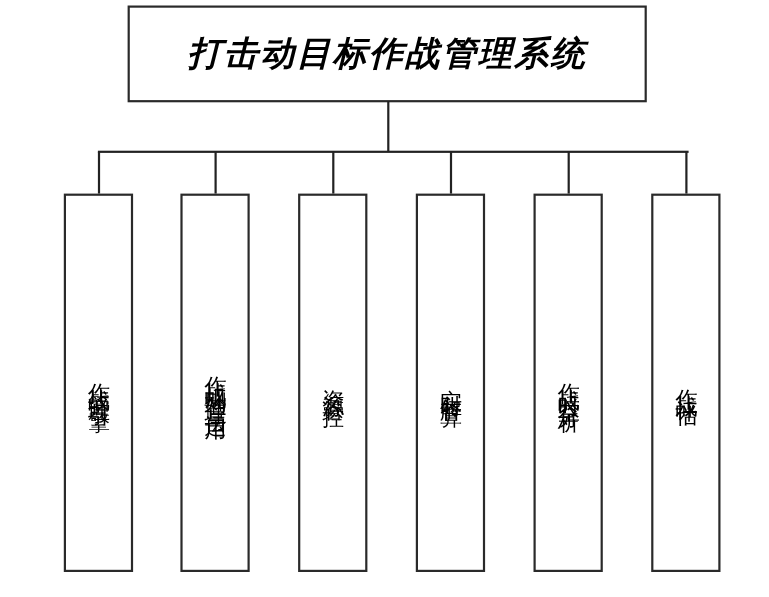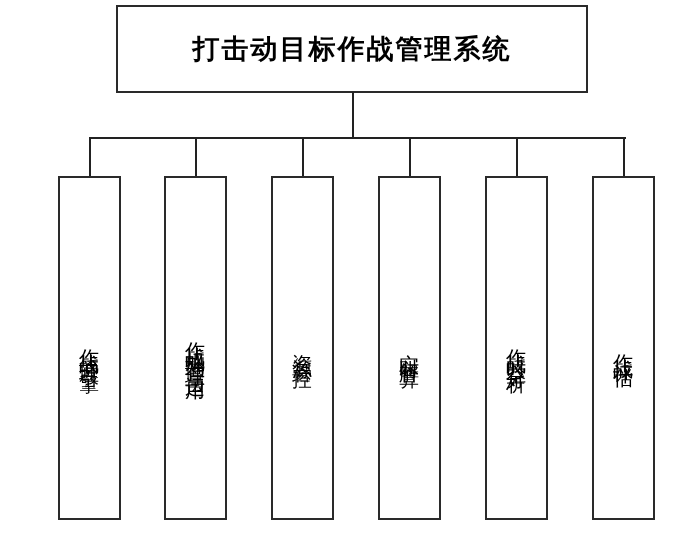--- a/index.html
+++ b/index.html
@@ -28,24 +28,25 @@
     top: 5px;
     width: 472px;
     height: 88px;
     border: 2px solid var(--box-border);
     background: var(--bg);
     display: flex;
     align-items: center;
     justify-content: center;
   }
   .root-label {
-    font-size: 27px;
+    font-size: 31px;
     font-weight: bold;
     letter-spacing: 2px;
     white-space: nowrap;
+    font-style: italic;
   }
   
   .line {
     position: absolute;
     background: var(--line-color);
   }
   .stem        { left: 352px; top: 92px;  width: 2px;  height: 46px; }
   .hbar        { left: 89px;  top: 137px; width: 537px; height: 2px; }
   .drop        { top: 138px;  width: 2px; height: 39px; }
   .drop.d0 { left: 89px;  }

